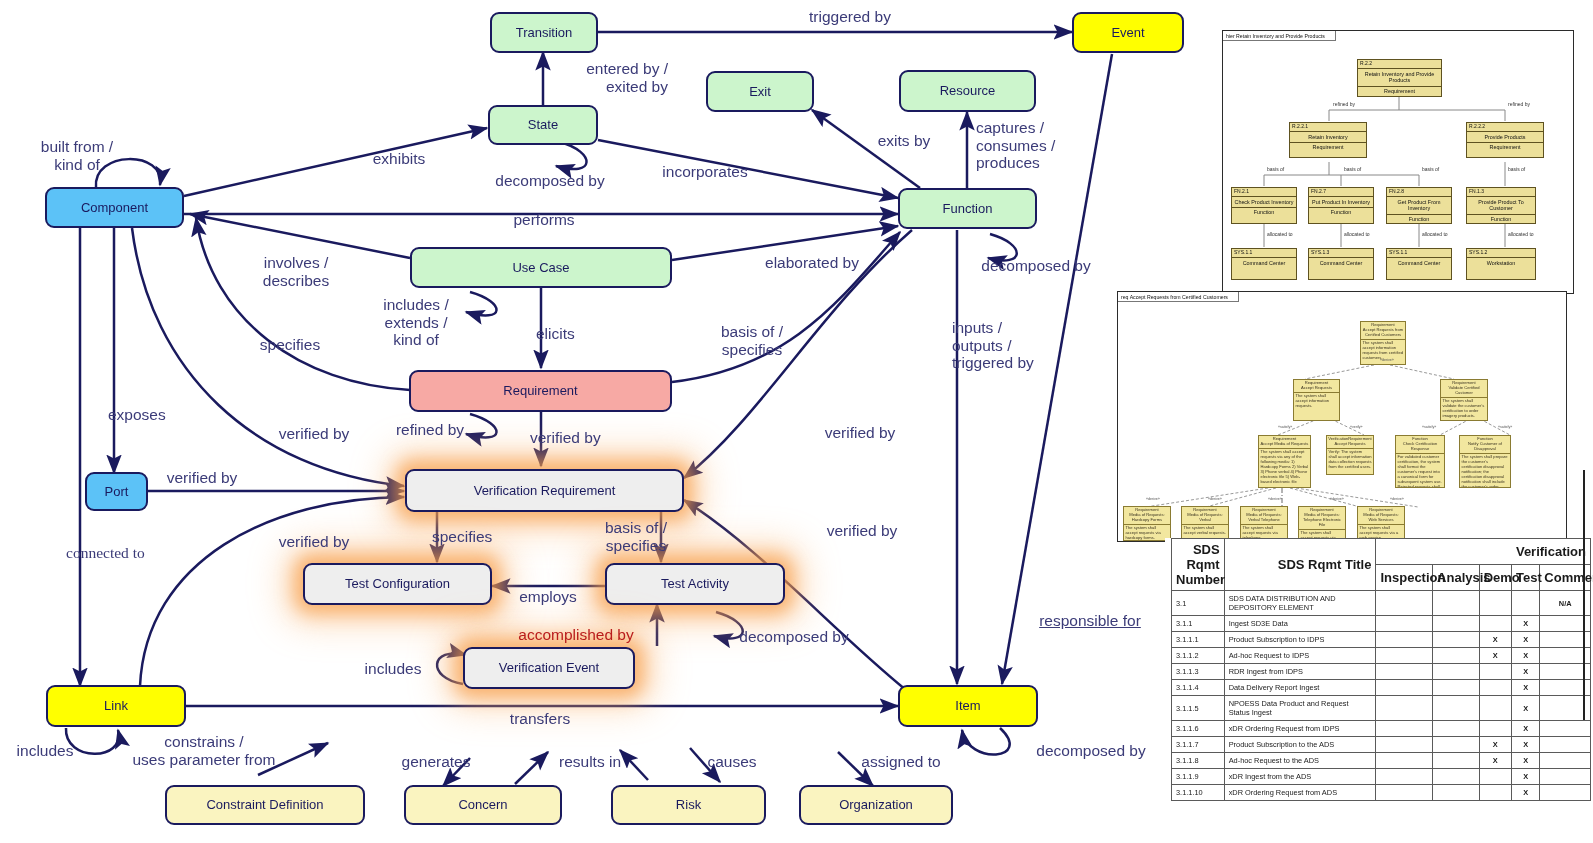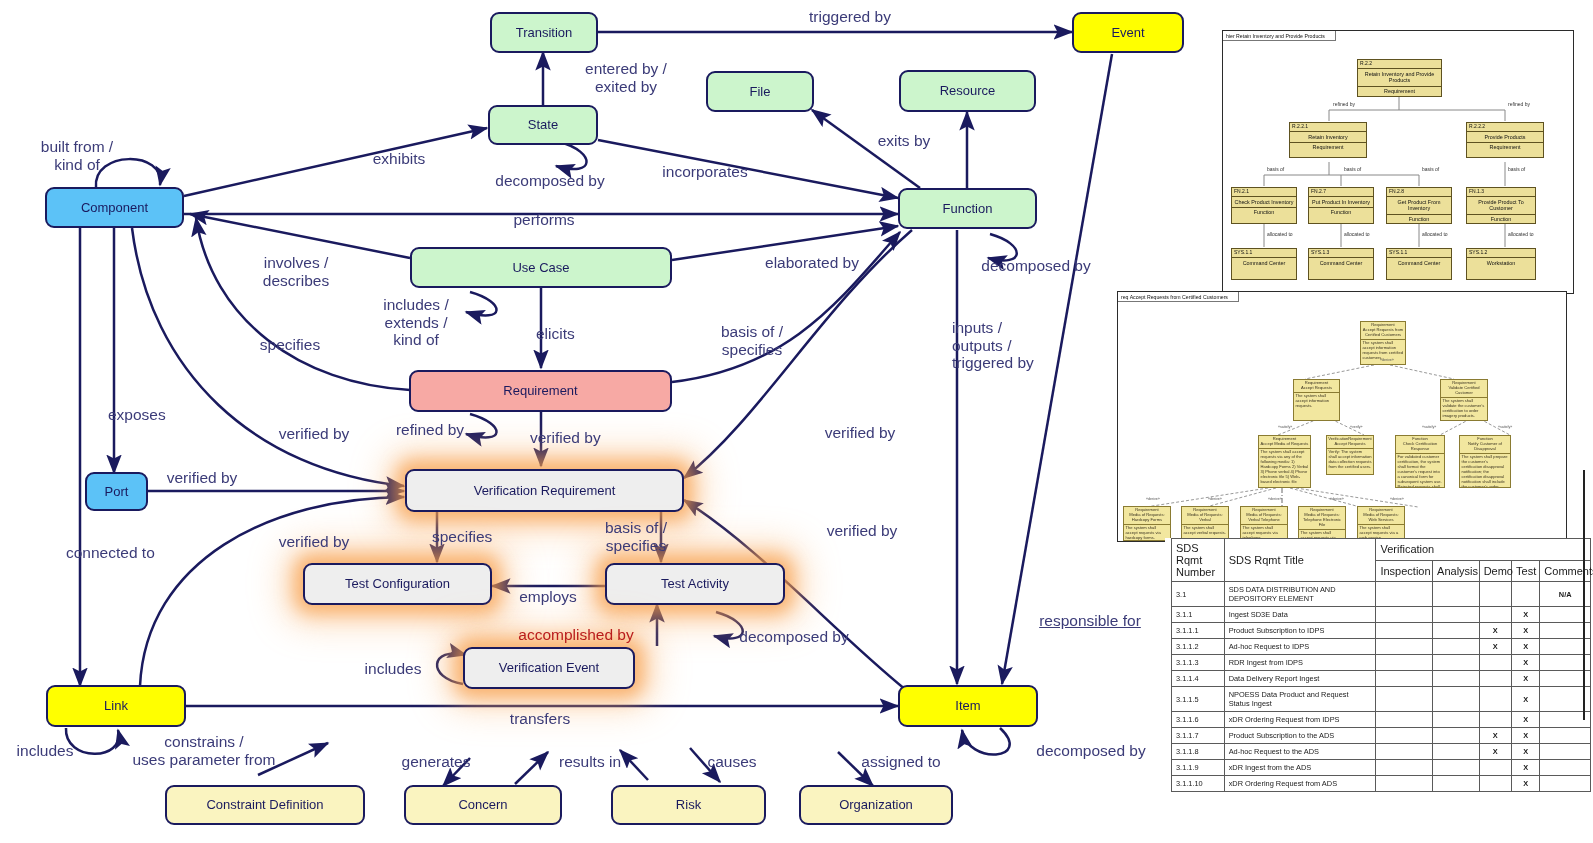--- a/index.html
+++ b/index.html
@@ -49,21 +49,21 @@
        font-size:4.1px;color:#3a3320;line-height:1.2;text-align:center;overflow:hidden;
        filter:blur(.25px);}
   .sy2 .h{border-bottom:1px solid #8a7b32;padding:1px;}
   .sy2 .b{padding:1.5px;text-align:left;}
   .st2{position:absolute;font-size:3.6px;color:#555;white-space:nowrap;filter:blur(.2px);}
 
   
   table.vtab{border-collapse:collapse;width:420px;font-size:7.4px;color:#1a1a1a;
              table-layout:fixed;margin-left:6px;}
   table.vtab th,table.vtab td{border:1px solid #5a5a5a;padding:3px 4px;vertical-align:middle;}
-  table.vtab th{font-weight:normal;text-align:left;font-size:11px;}
+  table.vtab th{font-weight:bold;text-align:right;font-size:13px;}
   table.vtab td.num{font-size:7.4px;}
   table.vtab td.x{text-align:center;font-weight:bold;}
   #wmark{position:absolute;left:1240px;top:600px;font-size:120px;color:#e8e8e8;
          transform:rotate(-32deg);font-family:"Liberation Serif",serif;z-index:1;
          letter-spacing:4px;pointer-events:none;}
   #edgecut{position:absolute;left:1583px;top:470px;width:10px;height:250px;
            border-left:2px solid #222;z-index:9;}
 </style>
 </head>
 <body>
@@ -162,47 +162,50 @@
 
         <path d="M690,748 L720,782"></path>
 
         <path d="M838,752 L873,786"></path>
       </g>
     </svg>
 
     <div class="node green" style="left:490px;top:12px;width:108px;height:41px;">Transition</div>
     <div class="node yellow" style="left:1072px;top:12px;width:112px;height:41px;">Event</div>
     <div class="node green" style="left:488px;top:105px;width:110px;height:40px;">State</div>
-    <div class="node green" style="left:706px;top:71px;width:108px;height:41px;">File</div>
+    <div class="node green" style="left:706px;top:71px;width:108px;height:41px;">Exit</div>
     <div class="node green" style="left:899px;top:70px;width:137px;height:42px;">Resource</div>
     <div class="node blue" style="left:45px;top:187px;width:139px;height:41px;">Component</div>
     <div class="node green" style="left:898px;top:188px;width:139px;height:41px;">Function</div>
     <div class="node green" style="left:410px;top:247px;width:262px;height:41px;">Use Case</div>
     <div class="node pink" style="left:409px;top:370px;width:263px;height:42px;">Requirement</div>
     <div class="node blue" style="left:85px;top:472px;width:63px;height:39px;">Port</div>
     <div class="node grey hl" style="left:405px;top:469px;width:279px;height:43px;">Verification Requirement</div>
     <div class="node grey hl" style="left:303px;top:563px;width:189px;height:42px;">Test Configuration</div>
     <div class="node grey hl" style="left:605px;top:563px;width:180px;height:42px;">Test Activity</div>
     <div class="node grey hl" style="left:463px;top:647px;width:172px;height:42px;">Verification Event</div>
     <div class="node yellow" style="left:46px;top:685px;width:140px;height:42px;">Link</div>
     <div class="node yellow" style="left:898px;top:685px;width:140px;height:42px;">Item</div>
     <div class="node cream" style="left:165px;top:785px;width:200px;height:40px;">Constraint Definition</div>
     <div class="node cream" style="left:404px;top:785px;width:158px;height:40px;">Concern</div>
     <div class="node cream" style="left:799px;top:785px;width:154px;height:40px;">Organization</div>
     <div class="node cream" style="left:611px;top:785px;width:155px;height:40px;">Risk</div>
 
     <div class="elabel" style="left:760px;top:8px;width:180px;">triggered by</div>
-    <div class="elabel" style="left:556px;top:60px;width:140px;text-align:center;">entered by /
+    <div class="elabel" style="left:528px;top:60px;width:140px;text-align:right;">entered by /
 exited by</div>
     <div class="elabel" style="left:12px;top:138px;width:130px;">built from /
 kind of</div>
     <div class="elabel" style="left:334px;top:150px;width:130px;">exhibits</div>
     <div class="elabel" style="left:470px;top:172px;width:160px;">decomposed by</div>
     <div class="elabel" style="left:634px;top:163px;width:142px;">incorporates</div>
     <div class="elabel" style="left:856px;top:132px;width:96px;">exits by</div>
+    <div class="elabel" style="left:976px;top:119px;width:124px;text-align:left;">captures /
+consumes /
+produces</div>
     <div class="elabel" style="left:480px;top:211px;width:128px;">performs</div>
     <div class="elabel" style="left:226px;top:254px;width:140px;">involves /
 describes</div>
     <div class="elabel" style="left:738px;top:254px;width:148px;">elaborated by</div>
     <div class="elabel" style="left:962px;top:257px;width:148px;">decomposed by</div>
     <div class="elabel" style="left:352px;top:296px;width:128px;">includes /
 extends /
 kind of</div>
     <div class="elabel" style="left:228px;top:336px;width:124px;">specifies</div>
     <div class="elabel" style="left:536px;top:325px;width:96px;text-align:left;">elicits</div>
@@ -210,21 +213,21 @@
 specifies</div>
     <div class="elabel" style="left:952px;top:319px;width:108px;text-align:left;">inputs /
 outputs /
 triggered by</div>
     <div class="elabel" style="left:108px;top:406px;width:106px;text-align:left;">exposes</div>
     <div class="elabel" style="left:258px;top:425px;width:112px;">verified by</div>
     <div class="elabel" style="left:376px;top:421px;width:108px;">refined by</div>
     <div class="elabel" style="left:530px;top:429px;width:112px;text-align:left;">verified by</div>
     <div class="elabel" style="left:804px;top:424px;width:112px;">verified by</div>
     <div class="elabel" style="left:146px;top:469px;width:112px;">verified by</div>
-    <div class="elabel" style="left:66px;top:544px;width:118px;text-align:left;">connected to</div>
+    <div class="elabel" style="left:66px;top:544px;width:118px;text-align:left;font-family:Liberation Serif, serif;">connected to</div>
     <div class="elabel" style="left:256px;top:533px;width:116px;">verified by</div>
     <div class="elabel" style="left:432px;top:528px;width:104px;text-align:left;">specifies</div>
     <div class="elabel" style="left:578px;top:519px;width:116px;">basis of /
 specifies</div>
     <div class="elabel" style="left:806px;top:522px;width:112px;">verified by</div>
     <div class="elabel" style="left:500px;top:588px;width:96px;">employs</div>
     <div class="elabel" style="left:724px;top:628px;width:140px;">decomposed by</div>
     <div class="elabel brown" style="left:486px;top:626px;width:180px;">accomplished by</div>
     <div class="elabel" style="left:350px;top:660px;width:86px;">includes</div>
     <div class="elabel" style="left:1034px;top:612px;width:112px;text-decoration:underline;">responsible for</div>

